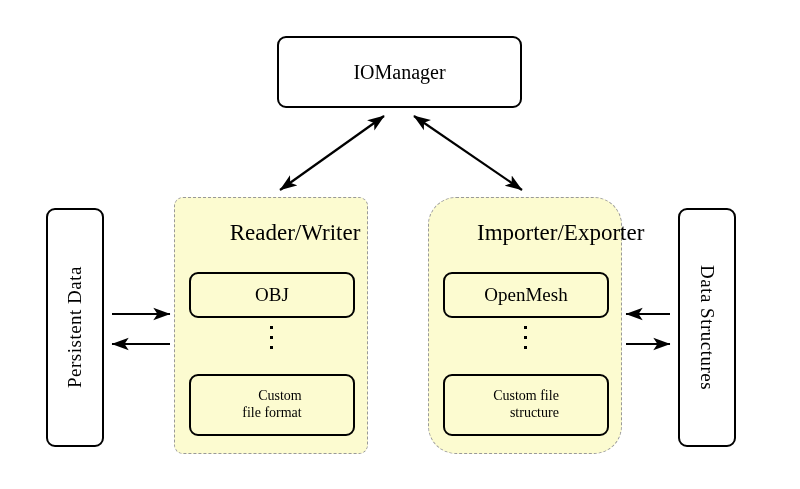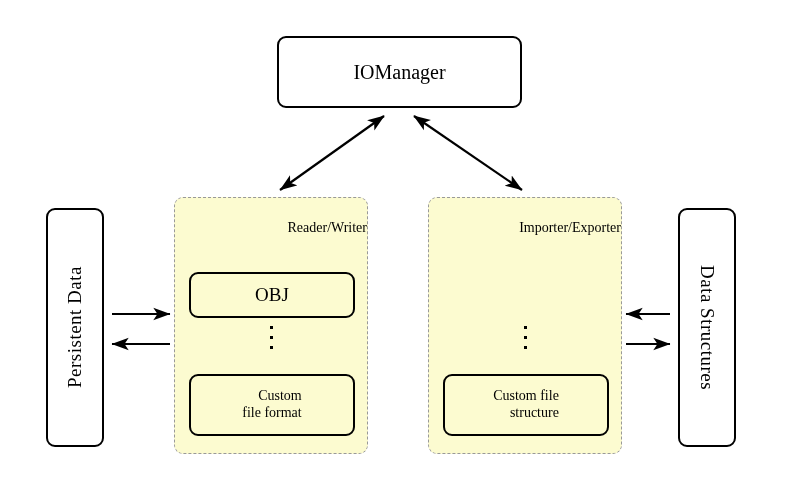--- a/index.html
+++ b/index.html
@@ -92,28 +92,29 @@
     left: 174px;
     top: 197px;
     width: 194px;
     height: 257px;
   }
   #importer-exporter-group {
     left: 428px;
     top: 197px;
     width: 194px;
     height: 257px;
+    border-radius: 28px;
   }
   .group-title {
     position: absolute;
     left: 0;
     right: 0;
     top: 22px;
-    text-align: right;
-    font-size: 14px;
+    text-align: center;
+    font-size: 23px;
     color: #000000;
     white-space: nowrap;
     padding-left: 48px;
   }
 
   .slot-top {
     left: 14px;
     right: 14px;
     top: 74px;
     height: 46px;
@@ -224,20 +225,23 @@
       <div>
         <div>Custom</div>
         <div>file format</div>
       </div>
     </div>
   </div>
 
   <div id="importer-exporter-group" class="node group-box">
     <div class="group-title">Importer/Exporter</div>
 
+    <div class="inner-box slot-top">
+      <span>OpenMesh</span>
+    </div>
 
     <div class="vdots">
       <span></span>
       <span></span>
       <span></span>
     </div>
 
     <div class="inner-box slot-bottom">
       <div>
         <div>Custom file</div>

